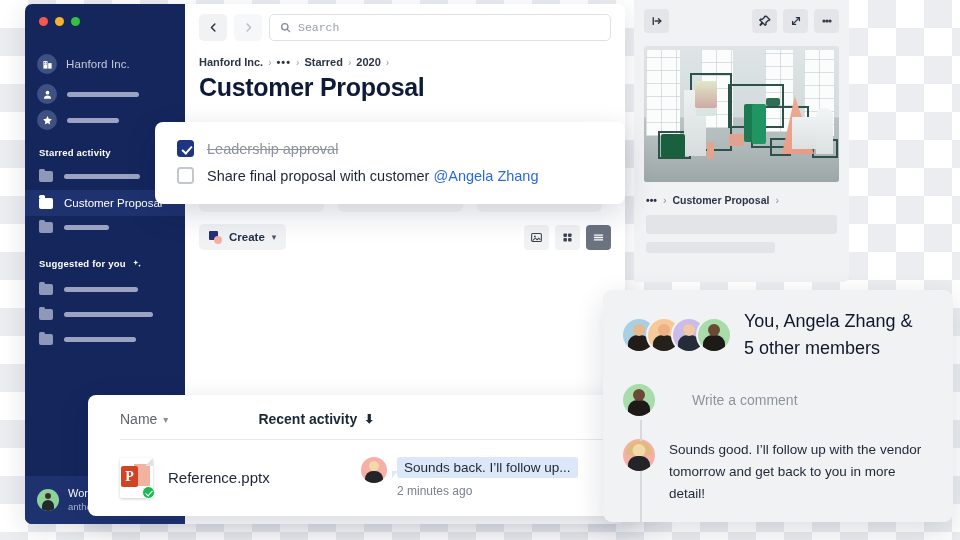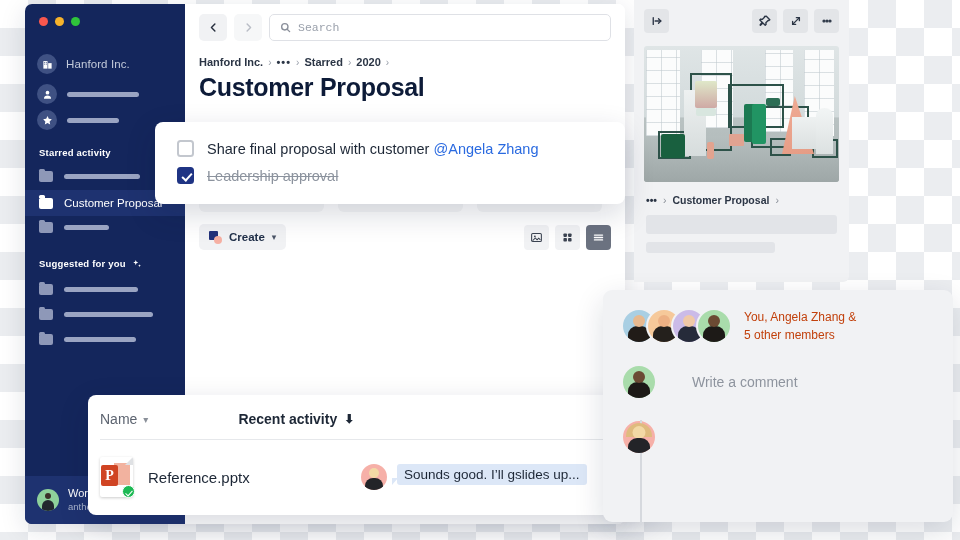--- a/index.html
+++ b/index.html
@@ -154,21 +154,21 @@
   .cbox.on{background:#1f3484;border-color:#1f3484;position:relative;}
   .cbox.on::after{content:"";position:absolute;left:4.5px;top:1.5px;width:4px;height:8px;
     border:solid #fff;border-width:0 2px 2px 0;transform:rotate(42deg);}
   .chk-txt{font-size:14.5px;color:#1d2736;}
   .chk-txt.done{color:#8c939e;text-decoration:line-through;}
   .mention{color:#2a6ae0;}
 
   
   .list-card{
     position:absolute;left:88px;top:395px;width:563px;
-    background:#fff;border-radius:8px;padding:16px 20px 18px 12px;
+    background:#fff;border-radius:8px;padding:16px 20px 18px 32px;
     box-shadow:0 10px 30px rgba(15,25,55,.16);
   }
   .lc-head{display:flex;align-items:center;}
   .lc-name{font-size:14px;color:#5d6470;display:flex;align-items:center;gap:6px;}
   .lc-name .cv{font-size:10px;color:#8a9099;}
   .lc-act{margin-left:90px;font-size:14px;font-weight:bold;color:#1d2736;display:flex;align-items:center;gap:7px;}
   .lc-act .down{font-size:12px;}
   .lc-divider{height:1px;background:#e6e8eb;margin:12px 0 0 0;}
   .lc-row{display:flex;align-items:center;padding-top:17px;}
   .ppt-icon{width:33px;height:40px;position:relative;flex:0 0 auto;}
@@ -223,21 +223,21 @@
     background:#f1f2f4;border-radius:9px;padding:18px 20px 0 20px;
     box-shadow:0 10px 30px rgba(15,25,55,.14);
   }
   .cm-members{display:flex;align-items:center;gap:14px;}
   .av-stack{display:flex;}
   .av{width:32px;height:32px;border-radius:50%;position:relative;overflow:hidden;margin-left:-7px;
       box-shadow:0 0 0 2px #f1f2f4;}
   .av:first-child{margin-left:0;}
   .av .head{position:absolute;left:50%;transform:translateX(-50%);top:5px;width:12px;height:12px;border-radius:50%;z-index:2;}
   .av .body{position:absolute;left:50%;transform:translateX(-50%);bottom:0;width:22px;height:16px;border-radius:9px 9px 2px 2px;}
-  .cm-names{font-size:12px;color:#c2410c;line-height:1.5;}
+  .cm-names{font-size:18px;color:#0f172a;line-height:1.5;}
   .cm-write{display:flex;align-items:center;gap:14px;margin-top:22px;}
   .cm-write .ph{font-size:14px;color:#8e949e;margin-left:23px;}
   .av-lg{width:32px;height:32px;border-radius:50%;position:relative;overflow:hidden;flex:0 0 auto;}
   .cm-msg{display:flex;gap:14px;margin-top:23px;}
   .cm-text{font-size:13.5px;color:#1d2736;line-height:1.62;}
   .thread-line{position:absolute;left:36px;top:420px;width:1.5px;height:105px;background:#d6d9de;}
 </style>
 </head>
 <body>
 
@@ -513,28 +513,28 @@
     <span class="sep">›</span>
     <span>Customer Proposal</span>
     <span class="sep">›</span>
   </div>
   <div class="pv-ph"></div>
   <div class="pv-ph short"></div>
 </div>
 
 <div class="checklist">
   <div class="chk-row">
+    <div class="cbox on"></div>
+    <div class="chk-txt done">Leadership approval</div>
+  </div>
+  <div class="chk-row">
     <div class="cbox"></div>
     <div class="chk-txt">
       <span>Share final proposal with customer </span><span class="mention">@Angela Zhang</span>
     </div>
-  </div>
-  <div class="chk-row">
-    <div class="cbox on"></div>
-    <div class="chk-txt done">Leadership approval</div>
   </div>
 </div>
 
 <div class="list-card">
   <div class="lc-head">
     <div class="lc-name">
       <span>Name</span>
       <span class="cv">▾</span>
     </div>
     <div class="lc-act">
@@ -549,21 +549,22 @@
       <span class="ppt-page">
           <span class="ppt-slide"></span>
         </span>
       <span class="ppt-badge">P</span>
       <span class="ppt-check"></span>
     </span>
     <span class="lc-fname">Reference.pptx</span>
     <span class="lc-right">
       <span class="lc-av"></span>
       <span>
-        <span class="bubble">Sounds good. I’ll gslides up...</span>
+        <span class="bubble">Sounds back. I’ll follow up...</span>
+        <span class="lc-time" style="display:block;">2 minutes ago</span>
       </span>
     </span>
   </div>
 </div>
 
 <div class="comments">
   <div class="cm-members">
     <span class="av-stack">
       <span class="av" style="background:#a9cfe3;">
         <span class="head" style="background:#e7b98f;"></span>
@@ -595,16 +596,17 @@
     </span>
     <span class="ph">Write a comment</span>
   </div>
 
   <div class="cm-msg">
     <span class="av-lg" style="background:#f6b0a8;">
       <span style="position:absolute;left:50%;transform:translateX(-50%);top:5px;width:13px;height:13px;border-radius:50%;background:#f3d9a5;z-index:2;"></span>
       <span style="position:absolute;left:3px;top:2px;width:26px;height:14px;border-radius:13px 13px 0 0;background:#dfbb7e;z-index:1;"></span>
       <span style="position:absolute;left:50%;transform:translateX(-50%);bottom:0;width:22px;height:15px;border-radius:9px 9px 2px 2px;background:#232428;z-index:3;"></span>
     </span>
+    <span class="cm-text">Sounds good. I’ll follow up with the vendor tomorrow and get back to you in more detail!</span>
   </div>
 </div>
 
 <div class="thread-line" style="left:640px;top:420px;"></div>
 
 </body></html>

